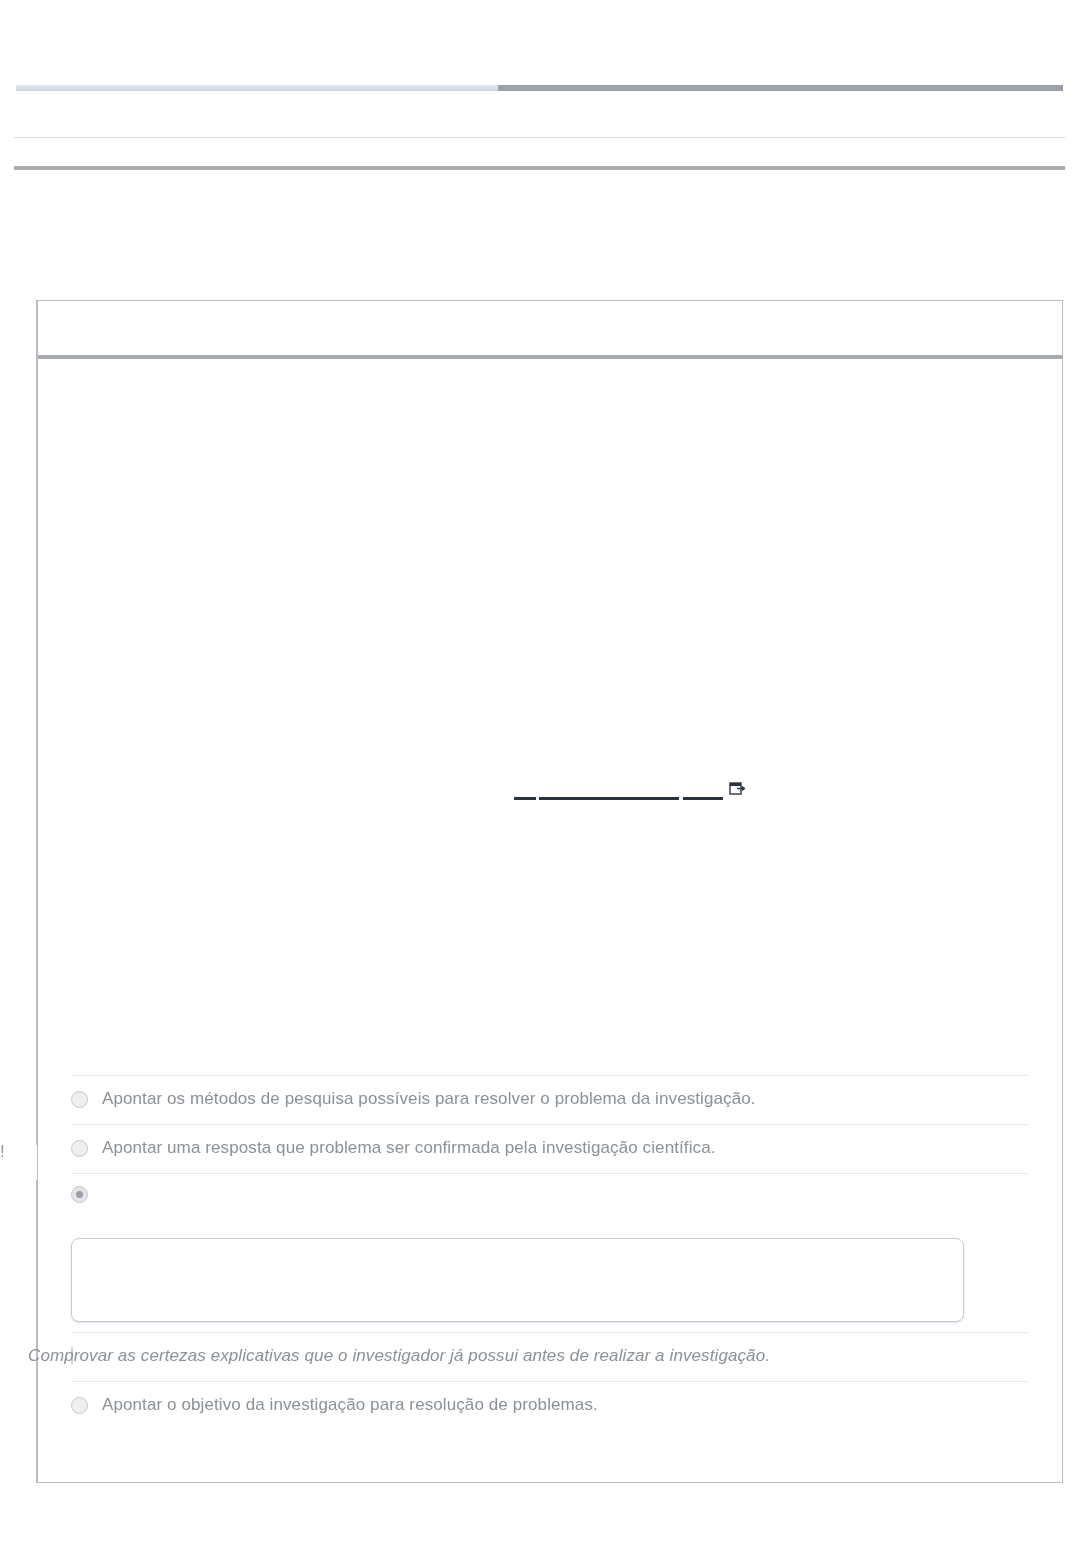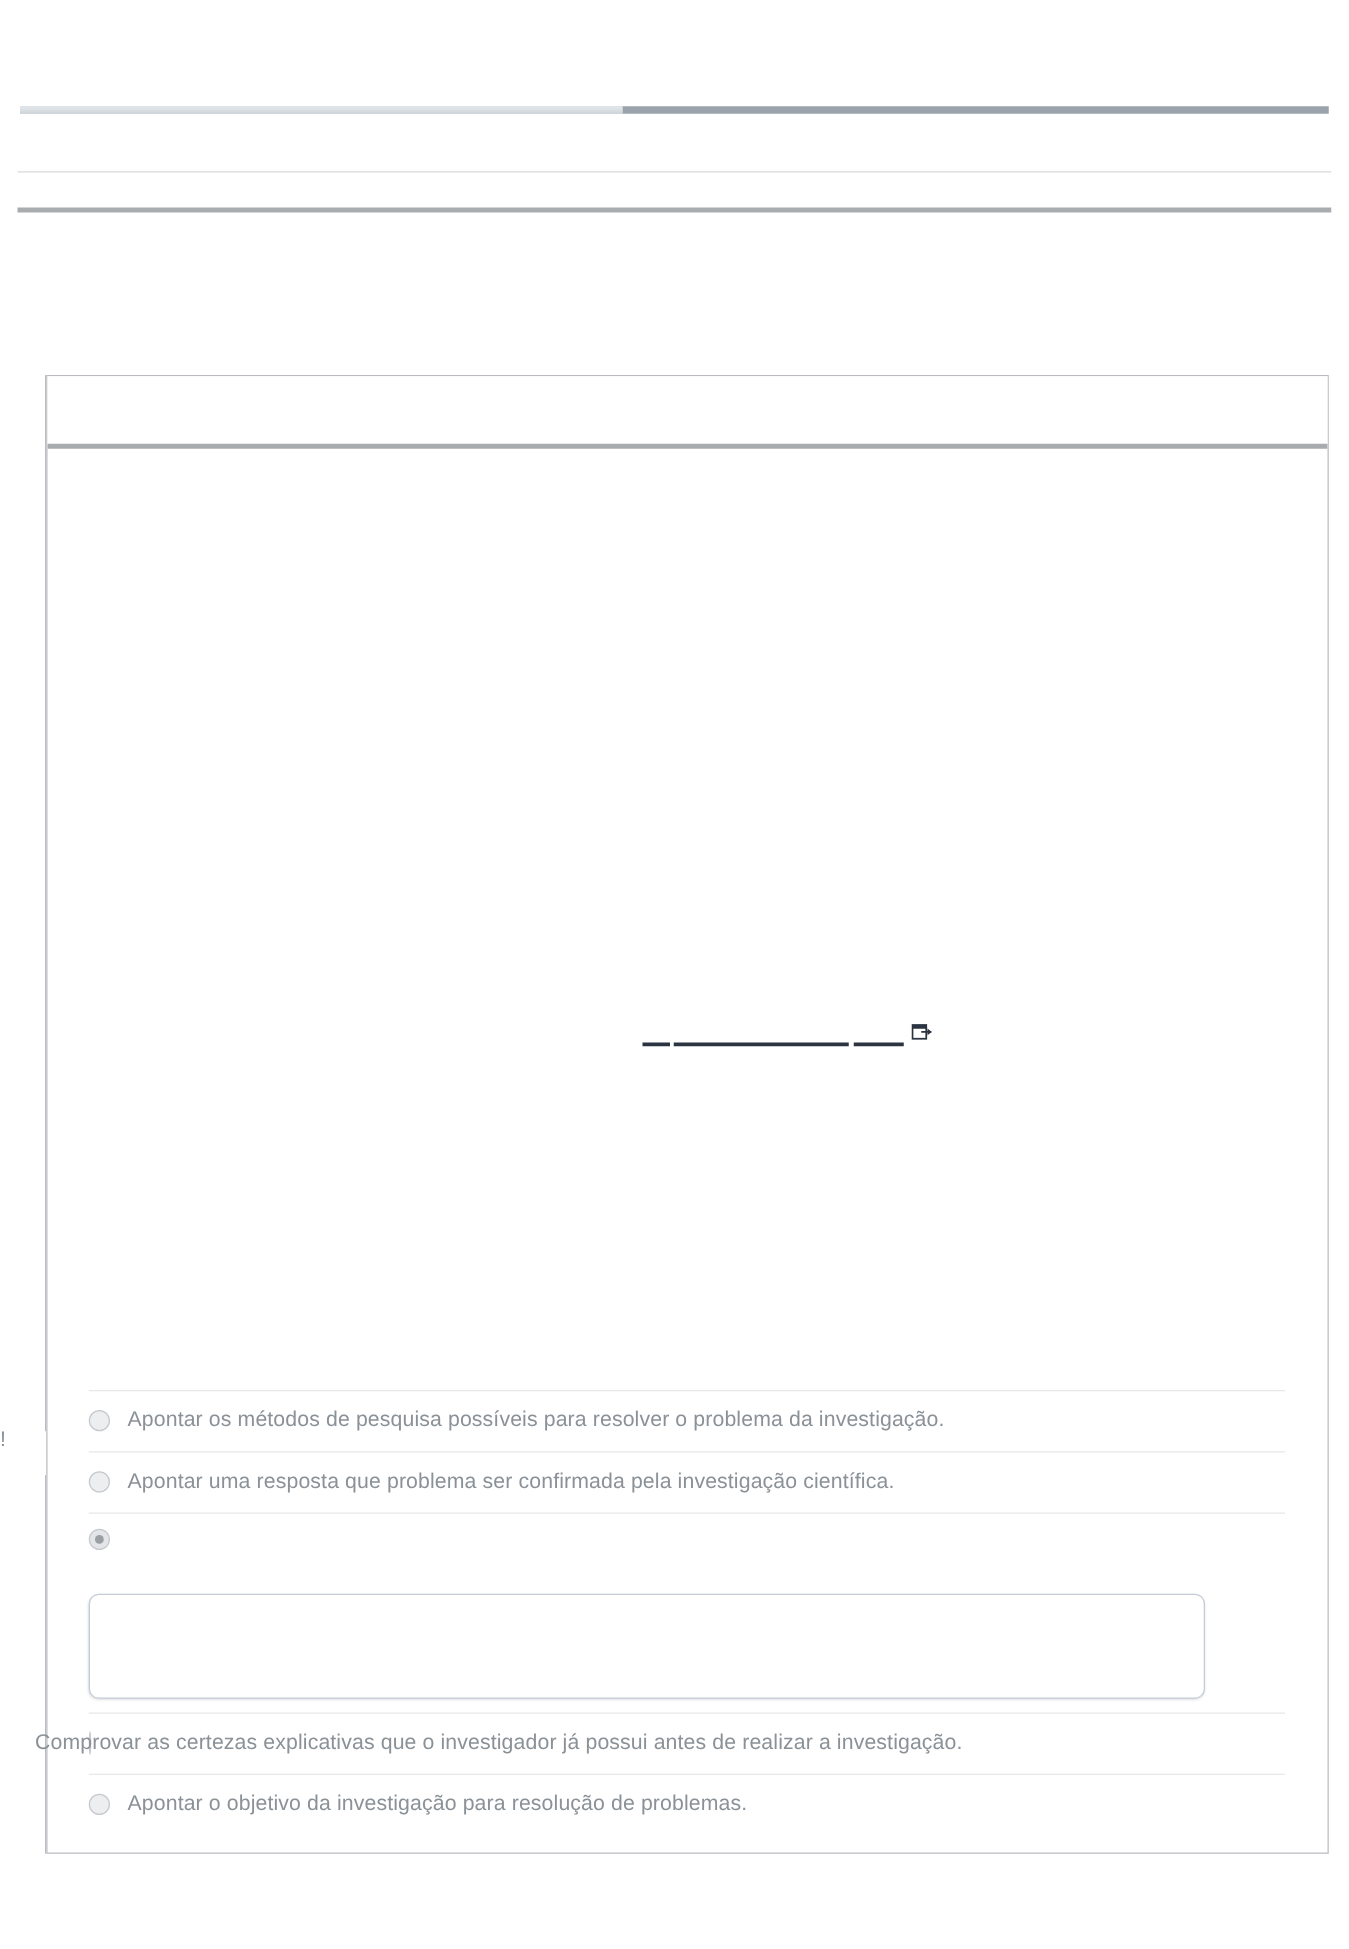--- a/index.html
+++ b/index.html
@@ -62,21 +62,20 @@
     background: #ffffff;
   }
   .card-header {
     height: 58px;
     border-bottom: 4px solid #a9acaf;
     background: #ffffff;
   }
   .card-body {
     position: relative;
     height: 1120px;
-    margin-top: 37px;
   }
 
   
   .stem-link-row {
     position: absolute;
     left: 476px;
     top: 425px;
     display: flex;
     align-items: center;
     gap: 0;
@@ -111,20 +110,21 @@
     border-top: 1px solid #e7e8ea;
     padding: 12px 0 13px 0;
   }
   .option.flow-inline {
     display: flex;
     align-items: center;
     gap: 14px;
   }
   .option.flow-stacked {
     display: block;
+    font-style: italic;
   }
   .radio {
     flex: 0 0 auto;
     width: 17px;
     height: 17px;
     border-radius: 50%;
     border: 1px solid #c6c9cd;
     background: #eceef0;
   }
   .radio.checked {

